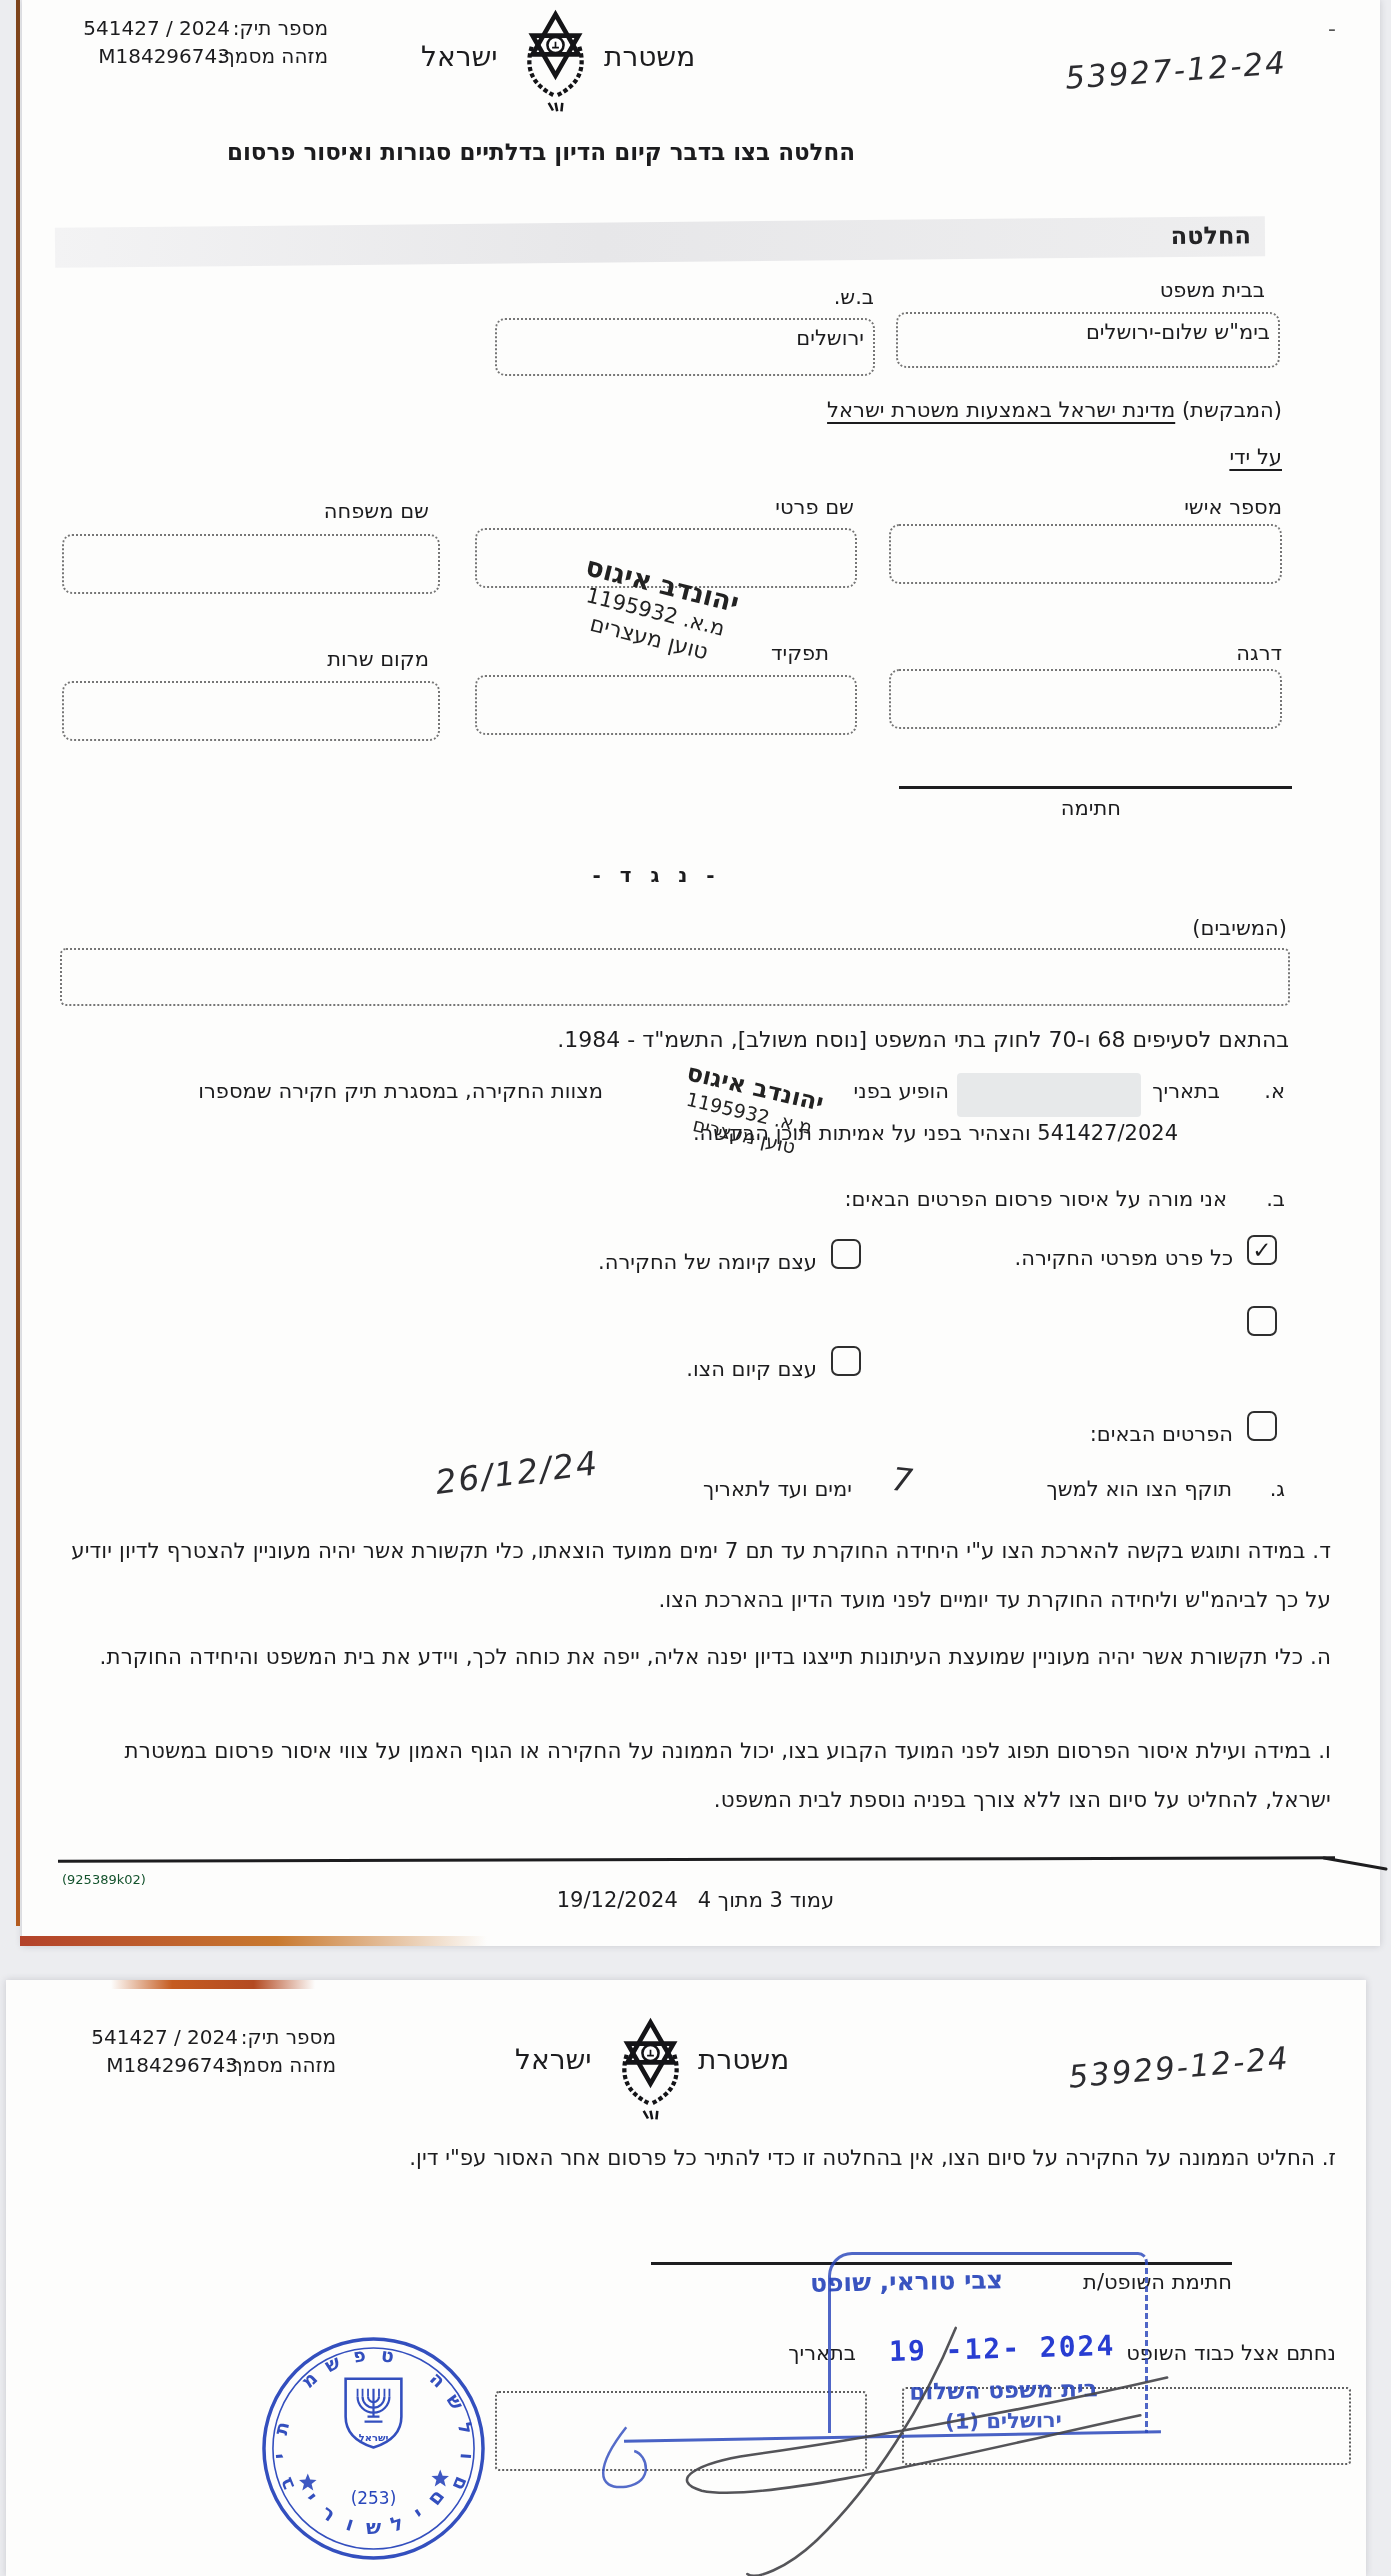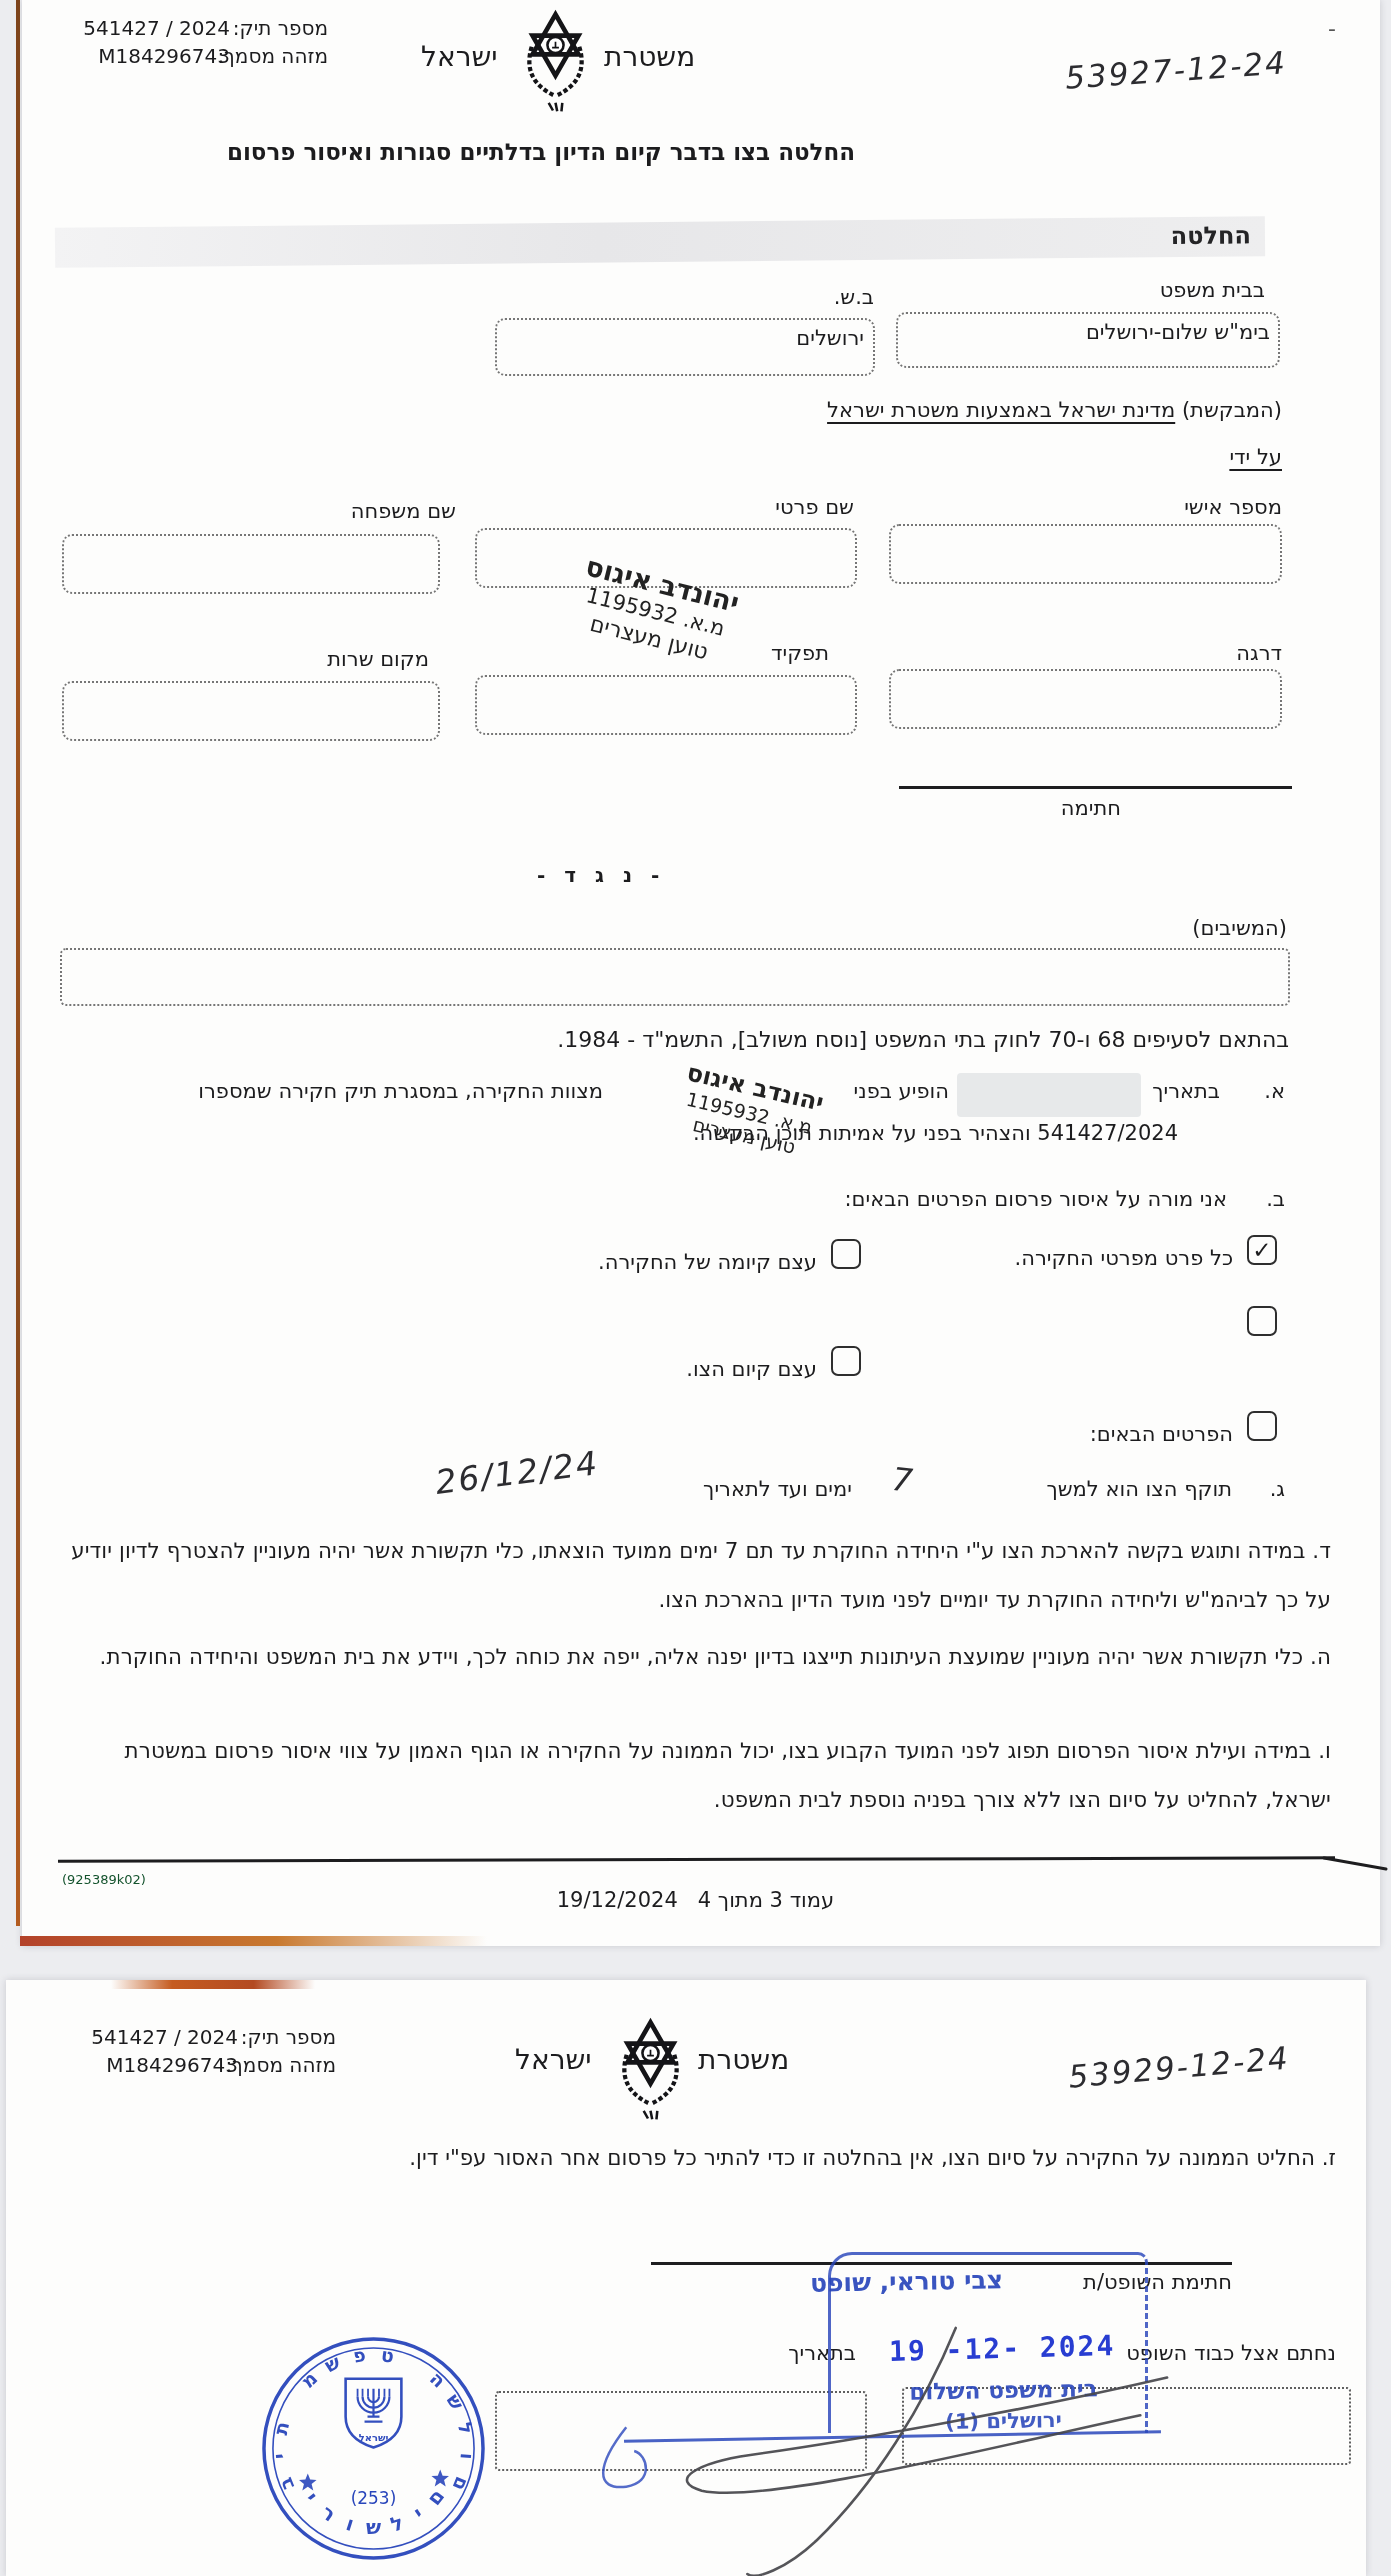--- a/index.html
+++ b/index.html
@@ -71,42 +71,42 @@
 <span class="txt" style="right:527px;top:326px">ירושלים</span>
 
 <div class="txt" style="right:109px;top:398px">
   <span>(המבקשת)</span>
   <span style="text-decoration:underline;text-underline-offset:5px">מדינת ישראל באמצעות משטרת ישראל</span>
 </div>
 <span class="txt" style="right:109px;top:445px;text-decoration:underline;text-underline-offset:5px">על ידי</span>
 
 <span class="lbl" style="right:109px;top:495px">מספר אישי</span>
 <span class="lbl" style="right:537px;top:495px">שם פרטי</span>
-<span class="lbl" style="right:935px;top:499px">שם משפחה</span>
+<span class="lbl" style="right:962px;top:499px">שם משפחה</span>
 <div class="fbox" style="left:889px;top:524px;width:393px;height:60px"></div>
 <div class="fbox" style="left:475px;top:528px;width:382px;height:60px"></div>
 <div class="fbox" style="left:62px;top:534px;width:378px;height:60px"></div>
 
 <div class="stamp" style="left:517px;top:568px;width:278px;transform:rotate(14deg)">
   <div class="b" style="font-size:27px">יהונדב איגוס</div>
   <div style="font-size:21px">מ.א. 1195932</div>
   <div style="font-size:22px">טוען מעצרים</div>
 </div>
 
 <span class="lbl" style="right:109px;top:641px">דרגה</span>
 <span class="lbl" style="right:562px;top:641px">תפקיד</span>
 <span class="lbl" style="right:962px;top:647px">מקום שרות</span>
 <div class="fbox" style="left:889px;top:669px;width:393px;height:60px"></div>
 <div class="fbox" style="left:475px;top:675px;width:382px;height:60px"></div>
 <div class="fbox" style="left:62px;top:681px;width:378px;height:60px"></div>
 
 <div class="line" style="left:899px;top:786px;width:393px;height:3px"></div>
 <span class="txt" style="right:270px;top:796px">חתימה</span>
 
-<div class="abs rtl b" style="left:537px;top:863px;width:239px;text-align:left;font-size:20px;letter-spacing:6px">- נ ג ד -</div>
+<div class="abs rtl b" style="left:537px;top:863px;width:239px;text-align:center;font-size:20px;letter-spacing:6px">- נ ג ד -</div>
 
 <span class="lbl" style="right:104px;top:916px">(המשיבים)</span>
 <div class="fbox" style="left:60px;top:948px;width:1230px;height:58px;border-radius:6px"></div>
 
 <span class="txt" style="right:102px;top:1027px;font-size:22px">בהתאם לסעיפים 68 ו-70 לחוק בתי המשפט [נוסח משולב], התשמ"ד - 1984.</span>
 
 <span class="txt" style="right:106px;top:1079px">א.</span>
 <span class="txt" style="right:171px;top:1079px">בתאריך</span>
 <div class="abs" style="left:957px;top:1073px;width:184px;height:44px;background:#e7e9ea;border-radius:4px"></div>
 <span class="txt" style="right:442px;top:1079px">הופיע בפני</span>

